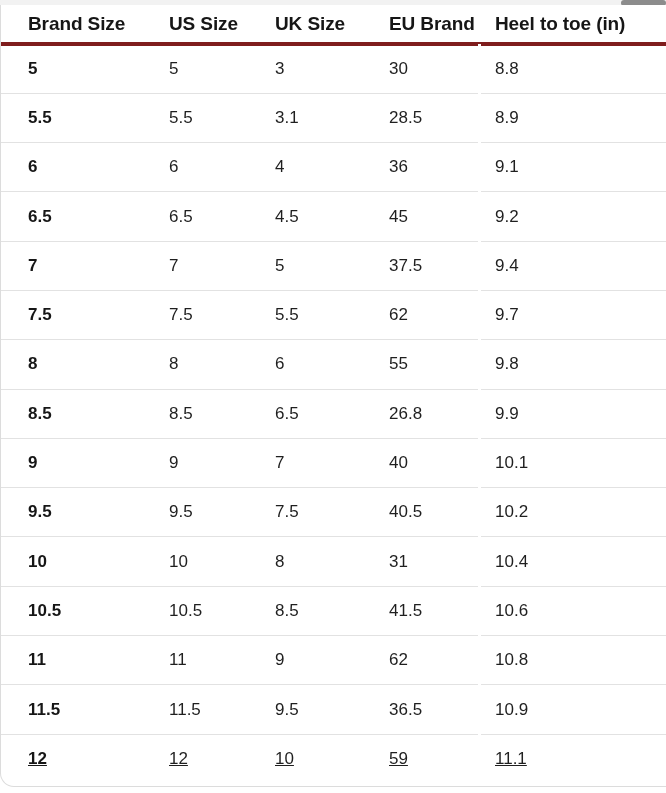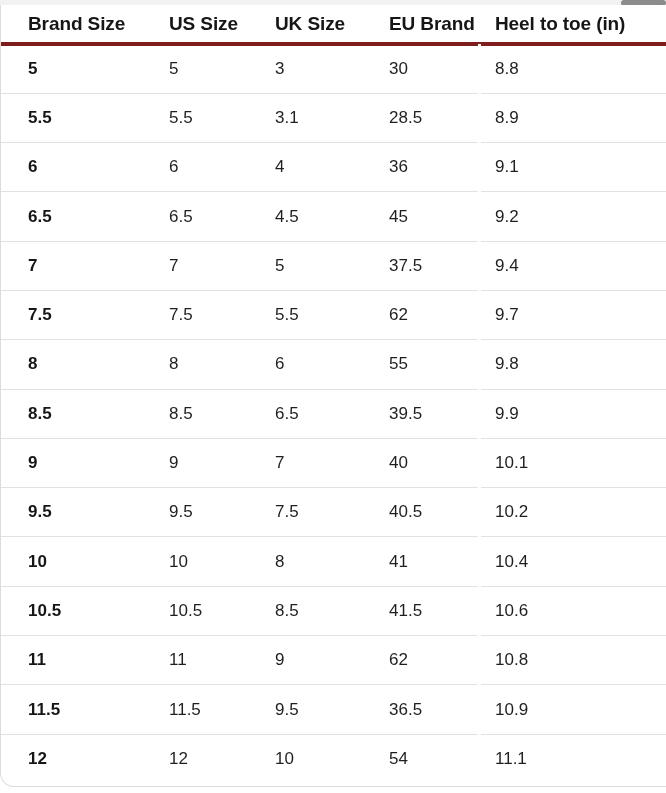--- a/index.html
+++ b/index.html
@@ -96,20 +96,21 @@
     white-space: nowrap;
   }
 
   table.size-table tbody td.brand {
     font-weight: 700;
     color: #161616;
   }
 
   table.size-table tbody tr:last-child td {
     border-bottom: none;
+    text-decoration: underline;
   }
 
   
   .rule-notch {
     position: absolute;
     left: 478px;
     top: 44px;
     width: 3px;
     height: 740px;
     background: #ffffff;
@@ -190,42 +191,42 @@
         <td class="brand">8</td>
         <td>8</td>
         <td>6</td>
         <td>55</td>
         <td>9.8</td>
       </tr>
       <tr>
         <td class="brand">8.5</td>
         <td>8.5</td>
         <td>6.5</td>
-        <td>39.5</td>
+        <td>26.8</td>
         <td>9.9</td>
       </tr>
       <tr>
         <td class="brand">9</td>
         <td>9</td>
         <td>7</td>
         <td>40</td>
         <td>10.1</td>
       </tr>
       <tr>
         <td class="brand">9.5</td>
         <td>9.5</td>
         <td>7.5</td>
         <td>40.5</td>
         <td>10.2</td>
       </tr>
       <tr>
         <td class="brand">10</td>
         <td>10</td>
         <td>8</td>
-        <td>41</td>
+        <td>31</td>
         <td>10.4</td>
       </tr>
       <tr>
         <td class="brand">10.5</td>
         <td>10.5</td>
         <td>8.5</td>
         <td>41.5</td>
         <td>10.6</td>
       </tr>
       <tr>
@@ -239,20 +240,20 @@
         <td class="brand">11.5</td>
         <td>11.5</td>
         <td>9.5</td>
         <td>36.5</td>
         <td>10.9</td>
       </tr>
       <tr>
         <td class="brand">12</td>
         <td>12</td>
         <td>10</td>
-        <td>54</td>
+        <td>59</td>
         <td>11.1</td>
       </tr>
     </tbody>
   </table>
 </div>
 
 <div class="rule-notch"></div>
 
 </body></html>

